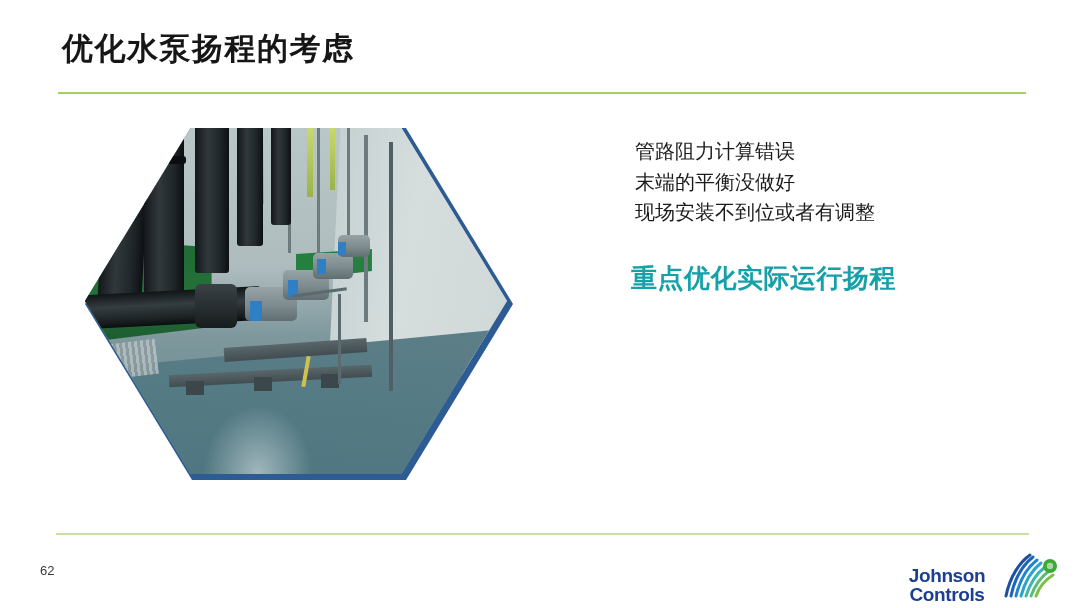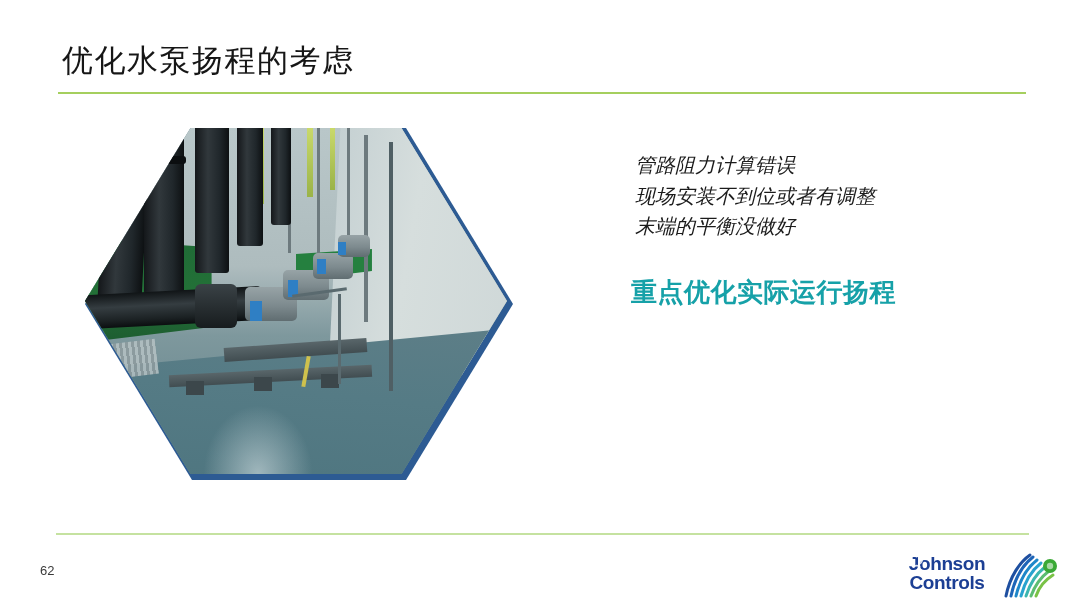--- a/index.html
+++ b/index.html
@@ -19,24 +19,24 @@
     position: relative;
     width: 1080px;
     height: 608px;
     background: #ffffff;
   }
 
   
   #slide-title {
     position: absolute;
     left: 62px;
-    top: 40px;
+    top: 28px;
     font-family: "Liberation Serif", "DejaVu Serif", serif;
     font-size: 31px;
-    font-weight: 400;
+    font-weight: 700;
     color: #161616;
     letter-spacing: 1.5px;
     white-space: nowrap;
   }
 
   #header-rule {
     position: absolute;
     left: 58px;
     top: 92px;
     width: 968px;
@@ -174,36 +174,36 @@
   .heading-red  { color: #c0504d; }
   .heading-teal { color: #16a1a8; margin-top: 20px; }
 
   .body-line {
     font-family: "Liberation Sans", "DejaVu Sans", sans-serif;
     font-size: 20px;
     color: #1b1b1b;
     line-height: 1.53;
     white-space: nowrap;
   }
-  #block-1 .body-lines { margin-top: 16px; margin-left: 4px; font-style: italic; }
+  #block-1 .body-lines { margin-top: 2px; margin-left: 4px; }
   #block-2 { margin-top: 34px; }
   #block-2 .body-lines { margin-top: 10px; margin-left: 0px; }
 
   
   #logo {
     position: absolute;
     left: 888px;
     top: 552px;
     width: 180px;
     height: 52px;
   }
   #logo-text {
     position: absolute;
     left: 0;
-    top: 2px;
+    top: 14px;
     width: 118px;
     color: #1c3f94;
     font-family: "Liberation Sans", "DejaVu Sans", sans-serif;
     font-weight: 700;
     font-size: 19px;
     line-height: 1.02;
     letter-spacing: -0.4px;
     text-align: center;
   }
   #logo-text .l2 { display: block; }
@@ -302,22 +302,22 @@
 
       <div class="ph" style="left:52%;top:66%;width:4px;height:9%;background:#cfc14d;transform:rotate(10deg);"></div>
     </div>
   </div>
 
   <div id="content-col">
 
     <div class="block" id="block-1">
       <div class="body-lines">
         <div class="body-line">管路阻力计算错误</div>
+        <div class="body-line">末端的平衡没做好</div>
         <div class="body-line">现场安装不到位或者有调整</div>
-        <div class="body-line">末端的平衡没做好</div>
       </div>
     </div>
 
     <div class="block" id="block-2">
       <div class="block-heading heading-teal">重点优化实际运行扬程</div>
       <div class="body-lines">
       </div>
     </div>
 
   </div>

